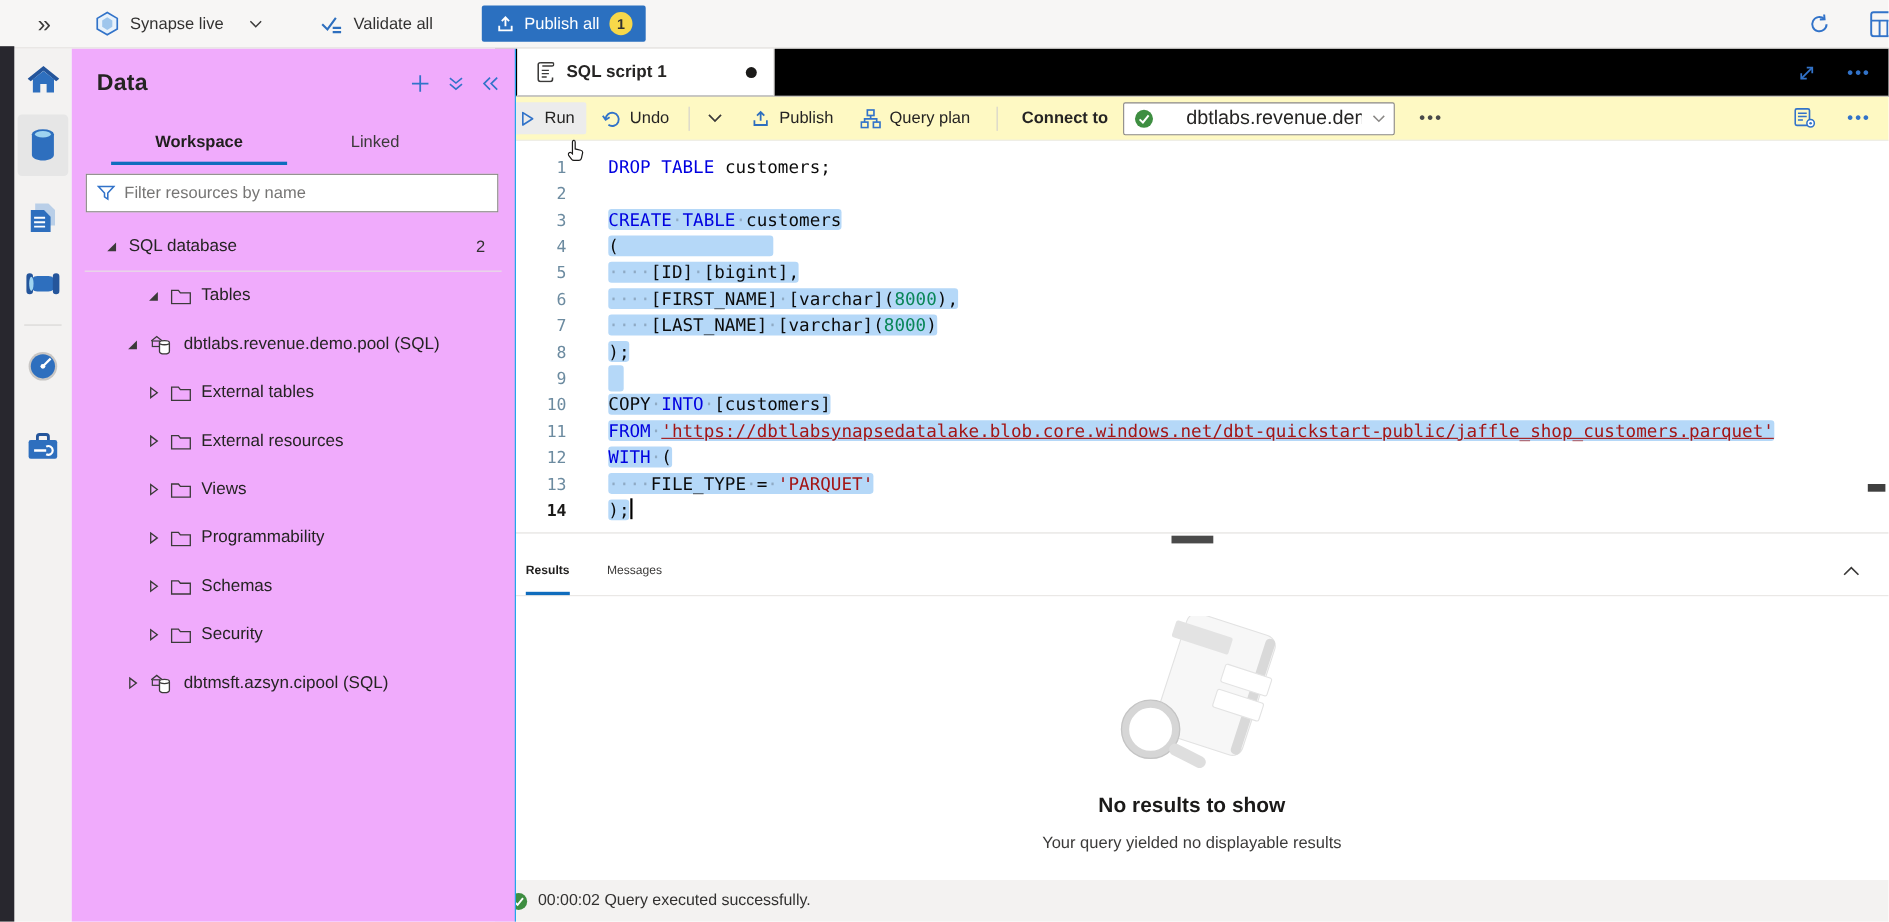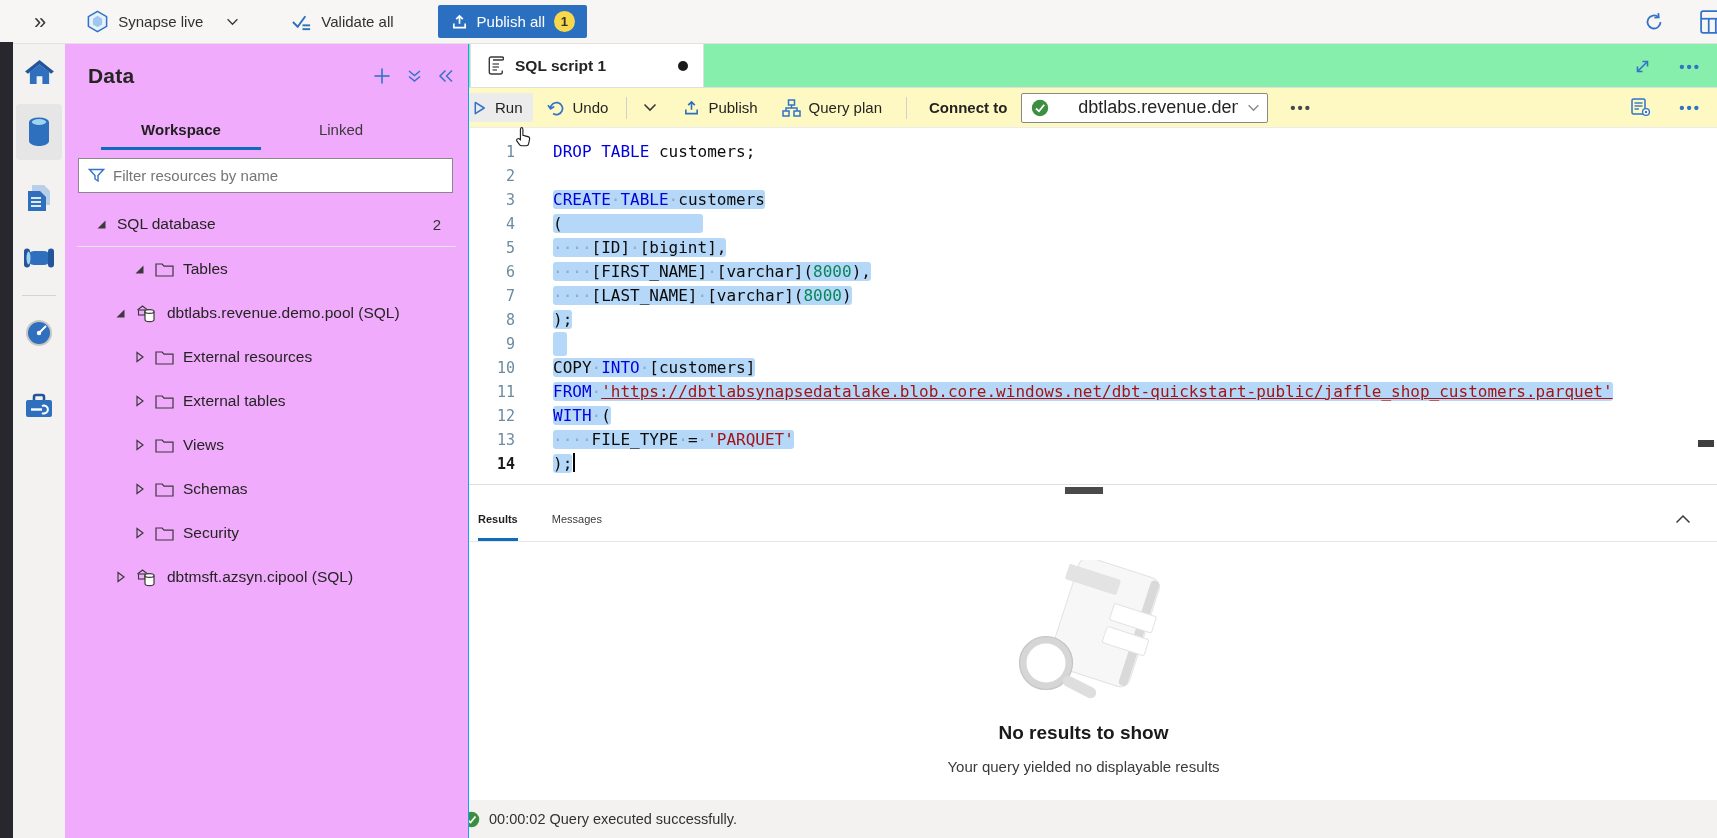--- a/index.html
+++ b/index.html
@@ -59,21 +59,21 @@
   .tree-row{height:44px;display:flex;align-items:center;cursor:pointer;}
   .t-caret{width:13px;display:flex;justify-content:center;margin-right:9px;flex:none;}
   .t-icon{margin-right:9px;flex:none;display:flex;}
   .t-label{font-size:15.5px;color:#252423;white-space:nowrap;overflow:hidden;text-overflow:ellipsis;}
   .t-badge{margin-left:auto;padding-right:27px;font-size:15px;color:#323130;}
   .tree-divider{height:1px;background:#e6e4e2;margin:0 12px;}
 
   
   .main{position:absolute;left:450px;top:44px;width:1267px;height:794px;display:flex;flex-direction:column;background:#fff;}
 
-  .tabbar{height:44px;background:#86efac;border-bottom:1px solid #e1dfdd;display:flex;align-items:flex-end;flex:none;}
+  .tabbar{height:44px;background:#000000;border-bottom:1px solid #e1dfdd;display:flex;align-items:flex-end;flex:none;}
   .doc-tab{margin-left:20px;height:44px;width:234px;background:#fff;border:1px solid #e1dfdd;border-bottom:none;
     display:flex;align-items:center;padding:0 15px 0 16px;gap:11px;cursor:pointer;}
   .doc-tab .title{font-size:15.5px;font-weight:bold;color:#252423;}
   .dirty-dot{width:10px;height:10px;border-radius:50%;background:#1b1a19;margin-left:auto;}
   .tabbar-right{margin-left:auto;display:flex;align-items:center;gap:28px;padding:0 16px 12px 0;}
   .tabbar-right > span{cursor:pointer;}
 
   .toolbar{height:40px;background:#fef9c3;border-bottom:1px solid #ececec;display:flex;align-items:center;flex:none;
     font-size:15px;color:#252423;position:relative;}
   .tbtn{display:flex;align-items:center;gap:8px;cursor:pointer;padding:6px 10px;border-radius:2px;}
@@ -337,47 +337,60 @@
         <span class="t-caret">
           <svg width="11" height="12" viewBox="0 0 11 12">
             <polygon points="3,1.5 9,6 3,10.5" fill="none" stroke="#3b3a39" stroke-width="1.2"></polygon>
           </svg>
         </span>
         <span class="t-icon">
           <svg width="19" height="15" viewBox="0 0 19 15">
             <path d="M1 2 h6.2 l1.8 2.2 H18 V14 H1 z" fill="none" stroke="#3b3a39" stroke-width="1.2"></path>
           </svg>
         </span>
-        <span class="t-label">External resources</span>
+        <span class="t-label">External tables</span>
       </div>
       <div class="tree-row" style="padding-left: 68px;">
         <span class="t-caret">
           <svg width="11" height="12" viewBox="0 0 11 12">
             <polygon points="3,1.5 9,6 3,10.5" fill="none" stroke="#3b3a39" stroke-width="1.2"></polygon>
           </svg>
         </span>
         <span class="t-icon">
           <svg width="19" height="15" viewBox="0 0 19 15">
             <path d="M1 2 h6.2 l1.8 2.2 H18 V14 H1 z" fill="none" stroke="#3b3a39" stroke-width="1.2"></path>
           </svg>
         </span>
-        <span class="t-label">External tables</span>
+        <span class="t-label">External resources</span>
       </div>
       <div class="tree-row" style="padding-left: 68px;">
         <span class="t-caret">
           <svg width="11" height="12" viewBox="0 0 11 12">
             <polygon points="3,1.5 9,6 3,10.5" fill="none" stroke="#3b3a39" stroke-width="1.2"></polygon>
           </svg>
         </span>
         <span class="t-icon">
           <svg width="19" height="15" viewBox="0 0 19 15">
             <path d="M1 2 h6.2 l1.8 2.2 H18 V14 H1 z" fill="none" stroke="#3b3a39" stroke-width="1.2"></path>
           </svg>
         </span>
         <span class="t-label">Views</span>
+      </div>
+      <div class="tree-row" style="padding-left: 68px;">
+        <span class="t-caret">
+          <svg width="11" height="12" viewBox="0 0 11 12">
+            <polygon points="3,1.5 9,6 3,10.5" fill="none" stroke="#3b3a39" stroke-width="1.2"></polygon>
+          </svg>
+        </span>
+        <span class="t-icon">
+          <svg width="19" height="15" viewBox="0 0 19 15">
+            <path d="M1 2 h6.2 l1.8 2.2 H18 V14 H1 z" fill="none" stroke="#3b3a39" stroke-width="1.2"></path>
+          </svg>
+        </span>
+        <span class="t-label">Programmability</span>
       </div>
       <div class="tree-row" style="padding-left: 68px;">
         <span class="t-caret">
           <svg width="11" height="12" viewBox="0 0 11 12">
             <polygon points="3,1.5 9,6 3,10.5" fill="none" stroke="#3b3a39" stroke-width="1.2"></polygon>
           </svg>
         </span>
         <span class="t-icon">
           <svg width="19" height="15" viewBox="0 0 19 15">
             <path d="M1 2 h6.2 l1.8 2.2 H18 V14 H1 z" fill="none" stroke="#3b3a39" stroke-width="1.2"></path>

